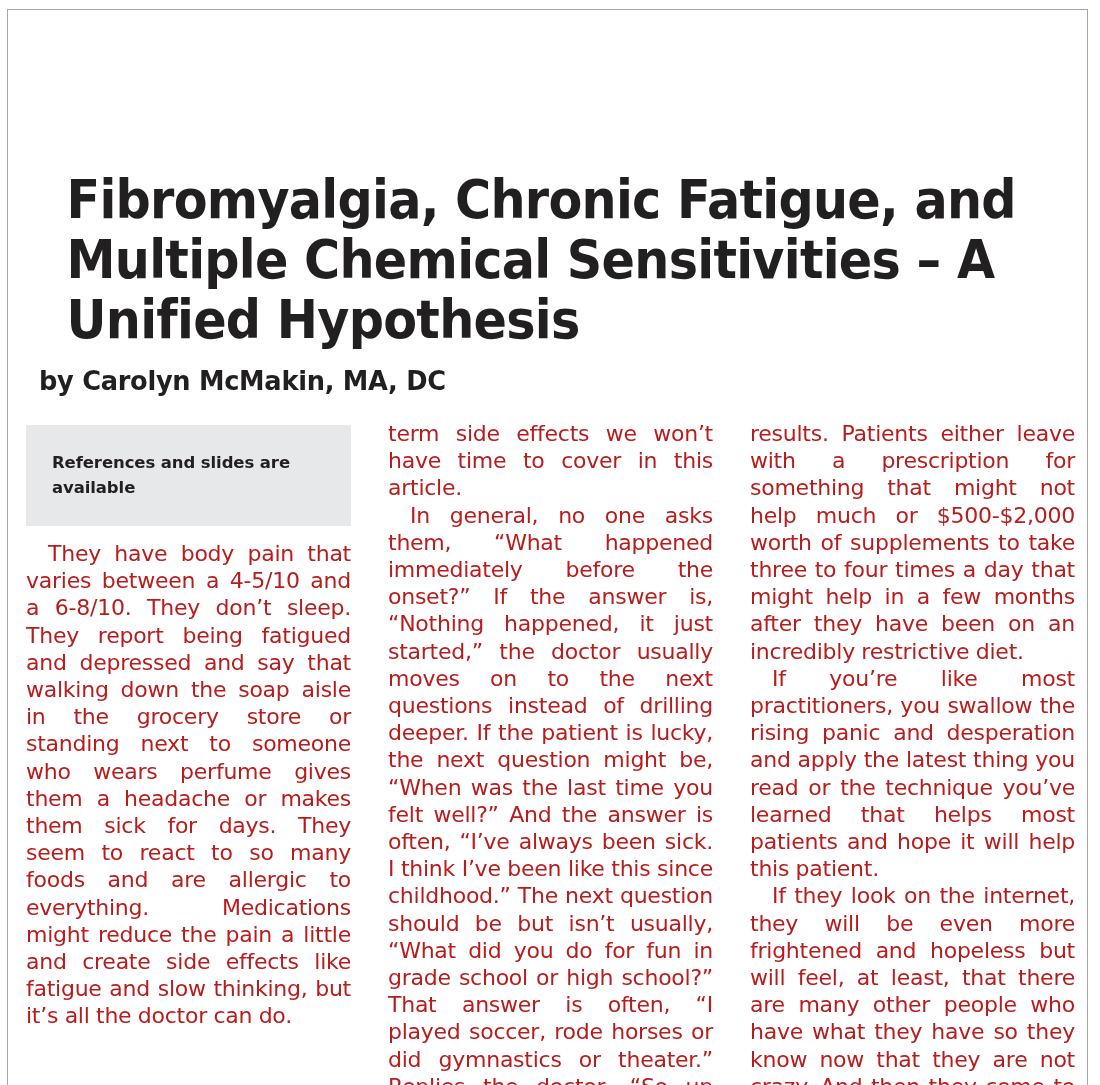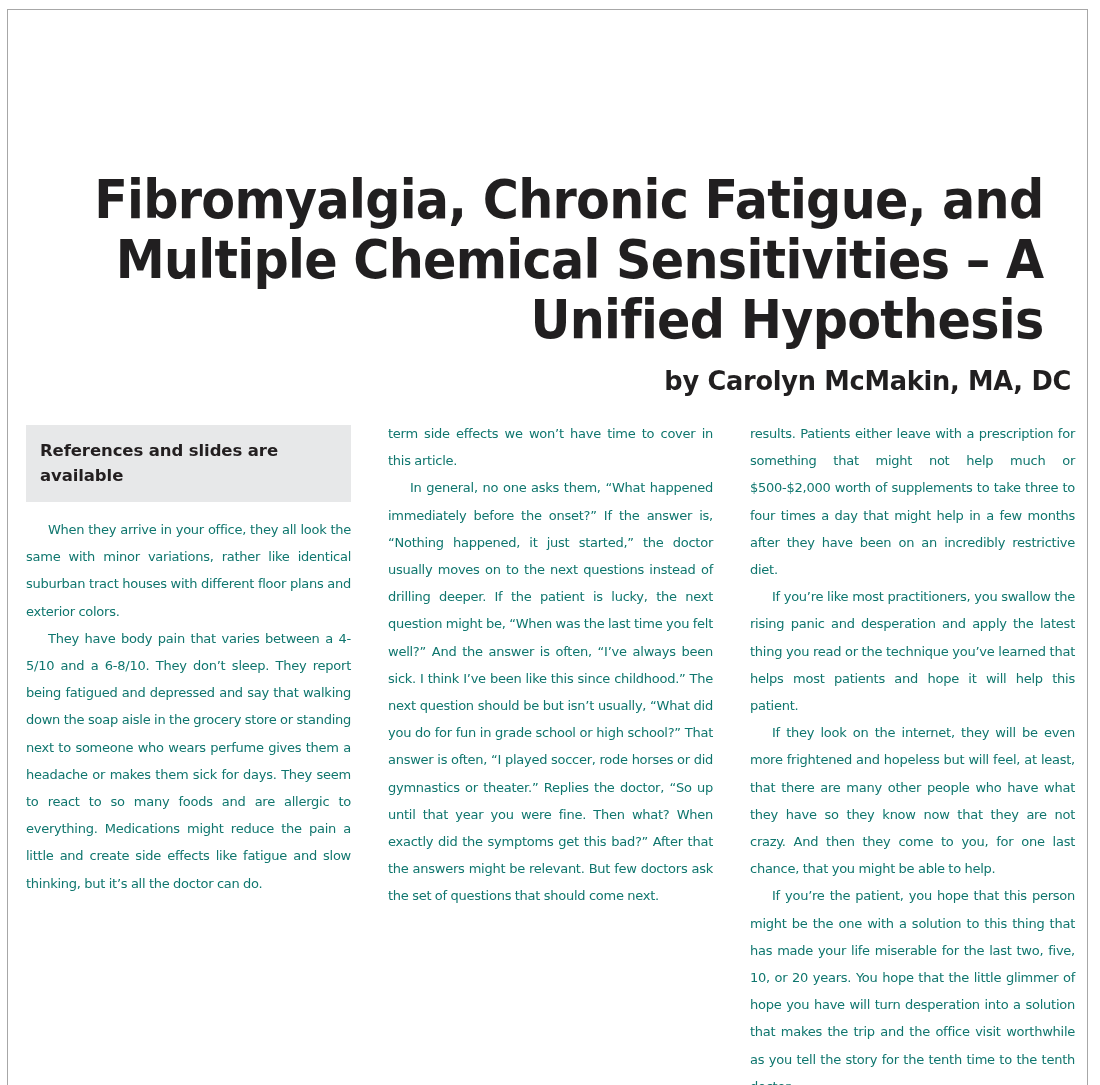--- a/index.html
+++ b/index.html
@@ -30,24 +30,24 @@
     position: absolute;
     left: 0;
     top: 0;
     width: 1079px;
     height: 1200px;
   }
 
   
   .masthead {
     position: absolute;
-    left: 11px;
+    left: 4px;
     top: 160px;
     width: 1079px;
-    text-align: right;
+    text-align: left;
   }
 
   .article-title {
     font-family: "DejaVu Sans", sans-serif;
     font-weight: 700;
     font-size: 53px;
     line-height: 60px;
     letter-spacing: -0.8px;
     color: #211f20;
     margin: 0 18px;
@@ -85,35 +85,35 @@
 
   .callout {
     background: #e7e8e9;
     padding: 13px 14px 14px 14px;
     margin: 5px 0 14px 0;
     box-sizing: border-box;
     width: 325px;
   }
 
   .callout p {
-    margin: 0;
+    margin: 12px;
     font-family: "DejaVu Sans", sans-serif;
     font-weight: 700;
     font-size: 16.5px;
     line-height: 25px;
     color: #231f20;
     letter-spacing: -0.1px;
   }
 
   .body-text p {
     margin: 0;
     font-family: "DejaVu Sans", sans-serif;
-    font-size: 13px;
+    font-size: 22px;
     line-height: 27.2px;
-    color: #0f766e;
+    color: #b91c1c;
     text-align: justify;
     text-justify: inter-word;
     letter-spacing: -0.25px;
     word-spacing: -0.3px;
     hyphens: none;
   }
 
   .body-text p.indent {
     text-indent: 22px;
   }
@@ -137,21 +137,20 @@
       <p class="article-byline">by Carolyn McMakin, MA, DC</p>
     </div>
 
     <div class="columns">
 
       <div class="col">
         <div class="callout">
           <p>References and slides are available</p>
         </div>
         <div class="body-text">
-          <p class="indent">When they arrive in your office, they all look the same with minor variations, rather like identical suburban tract houses with different floor plans and exterior colors.</p>
           <p class="indent">They have body pain that varies between a 4-5/10 and a 6-8/10. They don’t sleep. They report being fatigued and depressed and say that walking down the soap aisle in the grocery store or standing next to someone who wears perfume gives them a headache or makes them sick for days. They seem to react to so many foods and are allergic to everything. Medications might reduce the pain a little and create side effects like fatigue and slow thinking, but it’s all the doctor can do.</p>
 
         </div>
       </div>
 
       <div class="col">
         <div class="body-text">
           <p class="cont">term side effects we won’t have time to cover in this article.</p>
           <p class="indent">In general, no one asks them, “What happened immediately before the onset?” If the answer is, “Nothing happened, it just started,” the doctor usually moves on to the next questions instead of drilling deeper. If the patient is lucky, the next question might be, “When was the last time you felt well?” And the answer is often, “I’ve always been sick. I think I’ve been like this since childhood.” The next question should be but isn’t usually, “What did you do for fun in grade school or high school?” That answer is often, “I played soccer, rode horses or did gymnastics or theater.” Replies the doctor, “So up until that year you were fine. Then what? When exactly did the symptoms get this bad?” After that the answers might be relevant. But few doctors ask the set of questions that should come next.</p>
 

